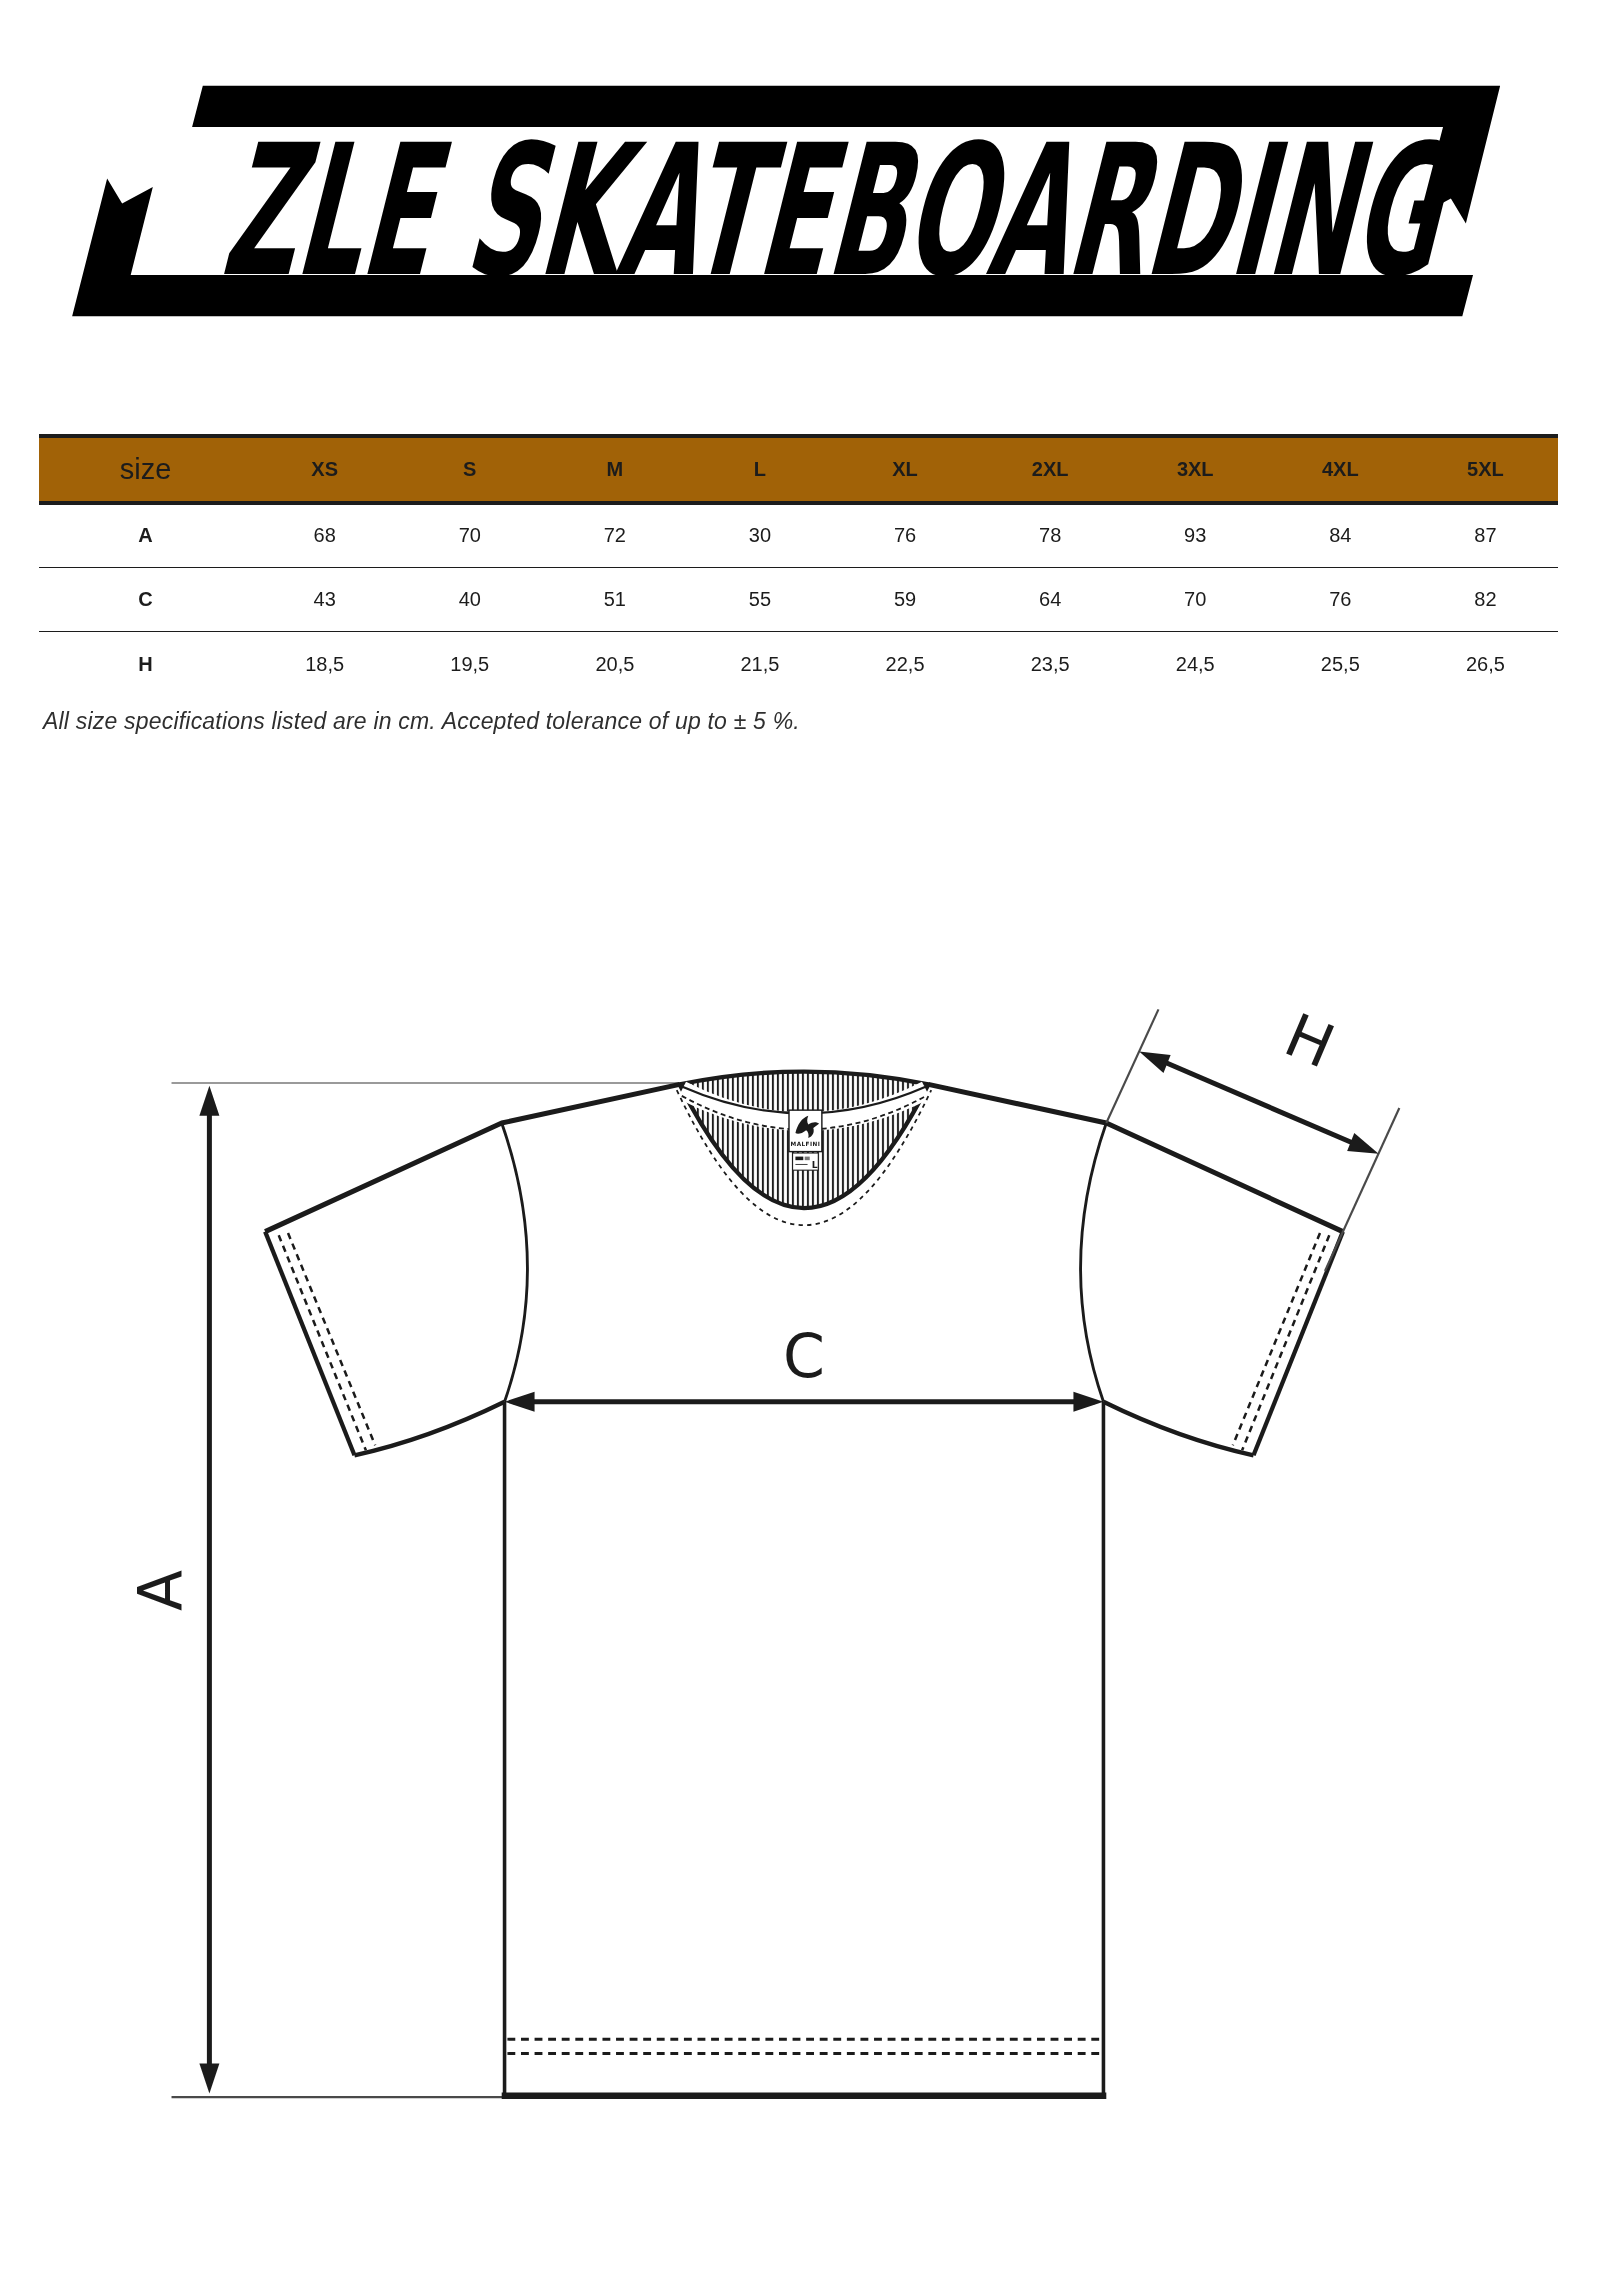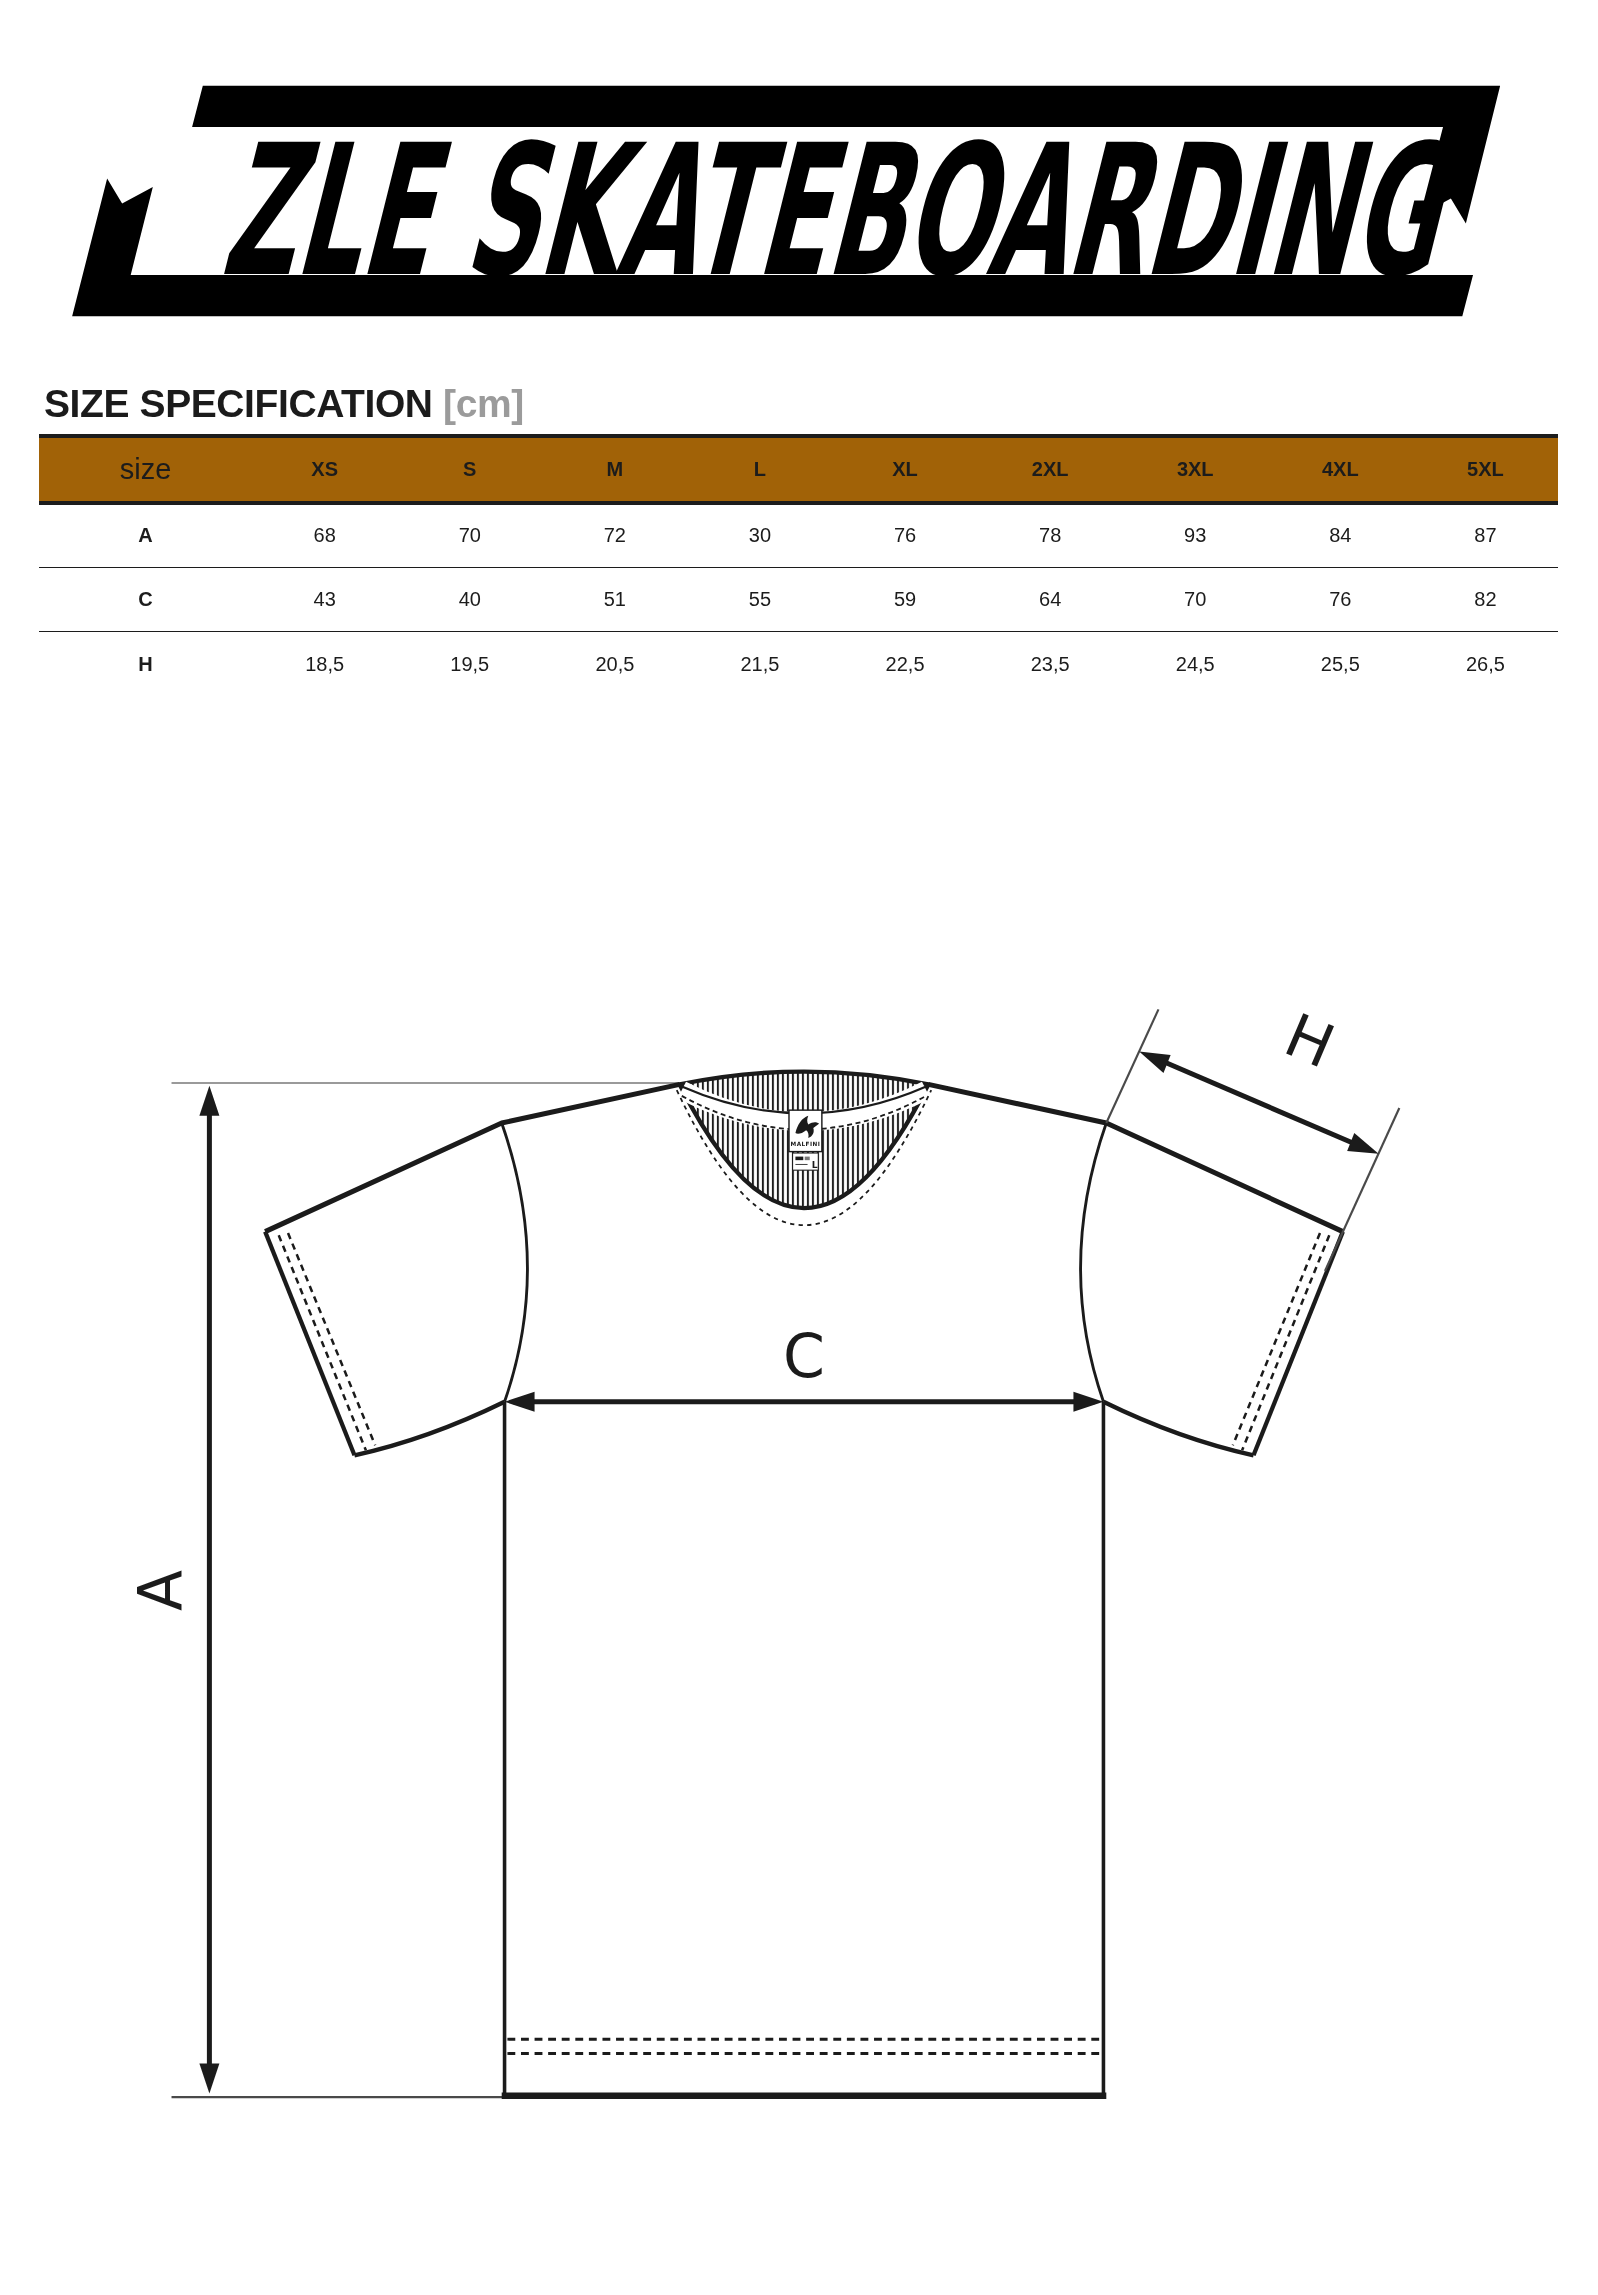--- a/index.html
+++ b/index.html
@@ -48,25 +48,20 @@
 <div class="page">
 
   <svg class="logo-svg" width="1598" height="357" viewBox="0 0 2236 500" aria-hidden="true">
     <g fill="#000000">
       <polygon points="283,120 2100,120 2052,313 2031,278 1988,301 2020,178 268,178"></polygon>
       <polygon points="100,443 149,250 170,285 213,262 182,385 2062,385 2047,443"></polygon>
     </g>
     <text x="490" y="187" font-size="124" font-weight="bold" font-family="DejaVu Sans, sans-serif" fill="#000000" textLength="2073" lengthAdjust="spacingAndGlyphs" transform="skewX(-14) scale(0.82,2.05)">ZLE SKATEBOARDING</text>
   </svg>
 
-  <div class="heading">
-    <span>SIZE SPECIFICATION</span>
-    <span> </span>
-    <span class="unit">[cm]</span>
-  </div>
 
   <table class="spec-table">
     <colgroup>
       <col style="width:213px">
         <col style="width:145px">
         <col style="width:145px">
       <col style="width:145px">
         <col style="width:145px">
         <col style="width:145px">
       <col style="width:145px">
@@ -121,20 +116,21 @@
         <td>21,5</td>
         <td>22,5</td>
         <td>23,5</td>
         <td>24,5</td>
         <td>25,5</td>
         <td>26,5</td>
       </tr>
     </tbody>
   </table>
 
+  <div class="note">All size specifications listed are in cm. Accepted tolerance of up to ± 5 %.</div>
 
   <svg class="drawing-svg" width="1598" height="1309" viewBox="0 1380 2236 1831" aria-hidden="true">
     <defs>
       <pattern id="rib" width="7" height="12" patternUnits="userSpaceOnUse">
         <rect width="7" height="12" fill="#ffffff"></rect>
         <rect x="2.2" width="2.6" height="12" fill="#1b1b1b"></rect>
       </pattern>
     </defs>
 
     <line x1="240" y1="1514" x2="951" y2="1514" stroke="#9a9a9a" stroke-width="3"></line>

